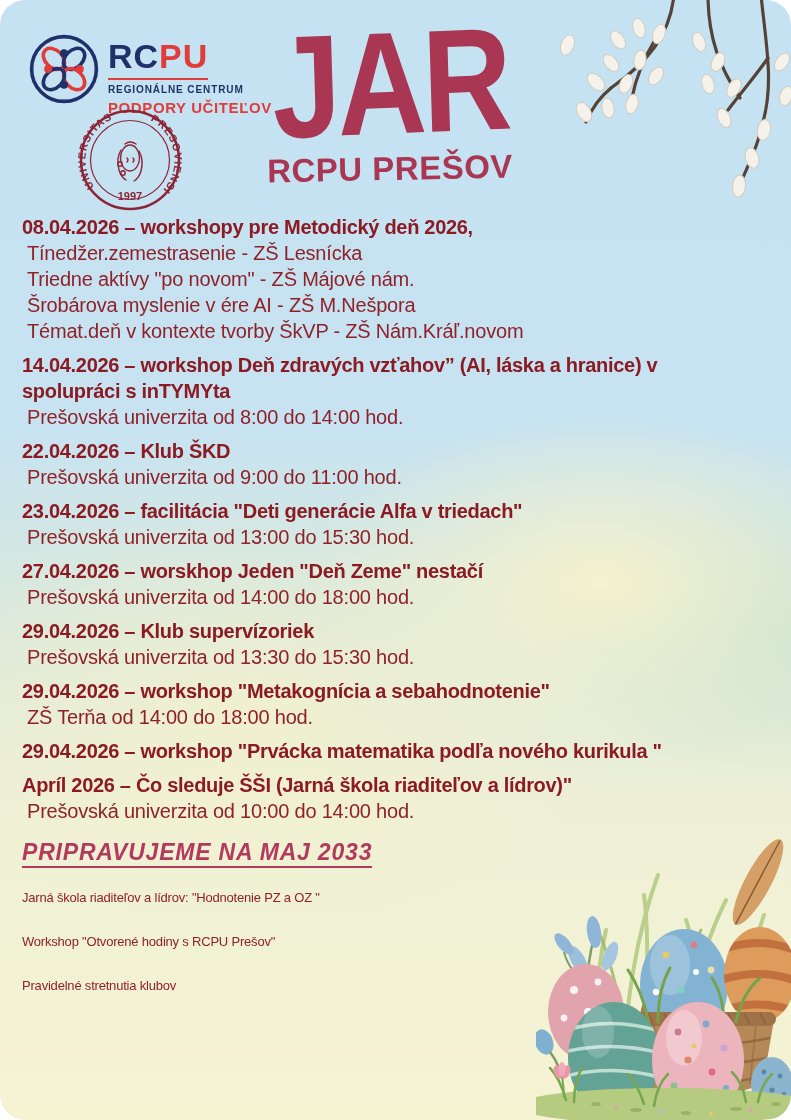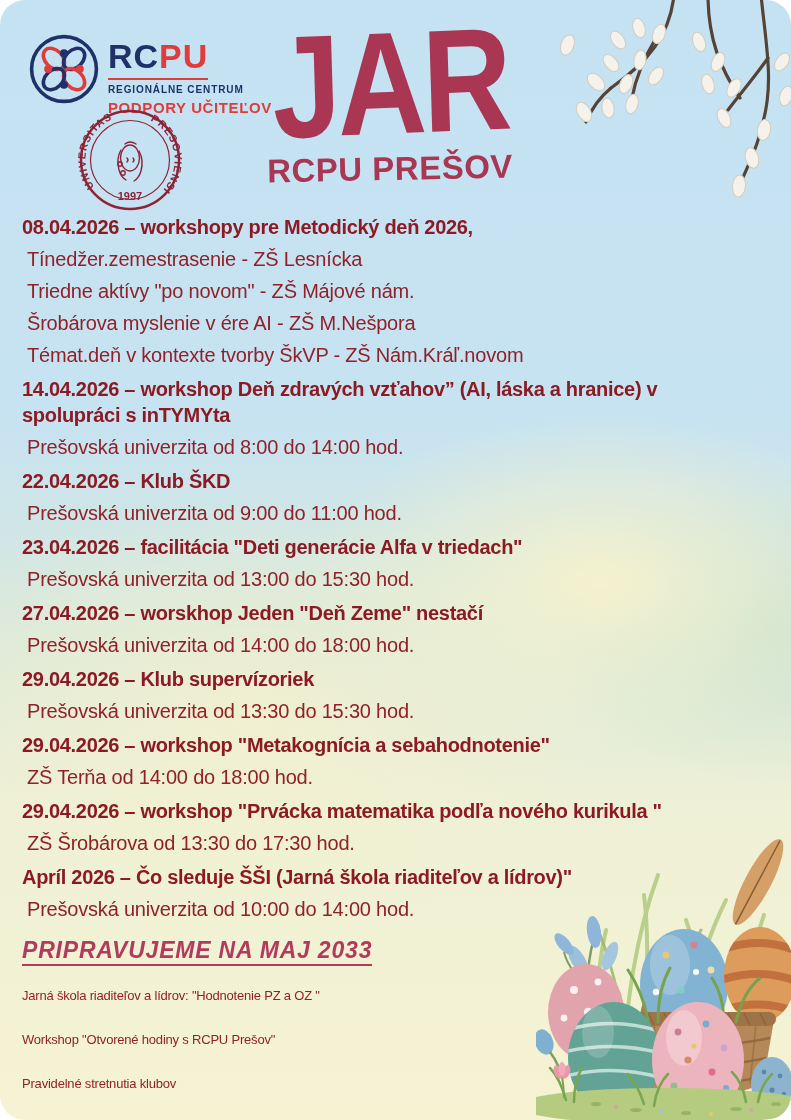--- a/index.html
+++ b/index.html
@@ -24,21 +24,21 @@
   .seal{position:absolute;left:78px;top:108px;}
   .title-block{position:absolute;left:240px;top:18px;width:300px;text-align:center;color:#a93753;}
   .title-main{font-size:130px;font-weight:bold;line-height:1;letter-spacing:-4px;
       transform:scale(0.95,1.12) rotate(-2deg);transform-origin:center;}
   .title-sub{font-size:33px;font-weight:bold;letter-spacing:0.5px;margin-top:2px;transform:rotate(-1.2deg);}
   .willow{position:absolute;right:0;top:0;}
   
   .content{position:absolute;left:22px;top:214px;width:748px;display:flex;flex-direction:column;gap:8px;}
   .event-heading{font-size:20px;font-weight:bold;color:#8b1a23;line-height:26px;letter-spacing:-0.3px;}
   .event-heading.narrow{max-width:668px;}
-  .event-line{font-size:20px;color:#8f2128;line-height:26px;padding-left:5px;letter-spacing:-0.2px;margin-top:6px;}
+  .event-line{font-size:20px;color:#8f2128;line-height:26px;padding-left:5px;letter-spacing:-0.2px;}
   .upcoming-heading{margin-top:5px;font-size:23px;font-weight:bold;font-style:italic;color:#b23a5c;line-height:30px;}
   .upcoming-heading span{border-bottom:2.5px solid #b23a5c;padding-bottom:1px;letter-spacing:0.8px;}
   .upcoming-item{font-size:13px;color:#8f2128;line-height:26px;margin-top:10px;letter-spacing:-0.2px;}
   
   .easter{position:absolute;right:0;bottom:0;}
 </style>
 </head>
 <body>
 
 <div class="page">
@@ -162,21 +162,20 @@
       <div class="event-line">Prešovská univerzita od 13:30 do 15:30 hod.</div>
     </div>
 
     <div class="event">
       <div class="event-heading">29.04.2026 –  workshop "Metakognícia a sebahodnotenie"</div>
       <div class="event-line">ZŠ Terňa od 14:00 do 18:00 hod.</div>
     </div>
 
     <div class="event">
       <div class="event-heading">29.04.2026 –  workshop "Prvácka matematika podľa nového kurikula "</div>
-      <div class="event-line">ZŠ Šrobárova od 13:30 do 17:30 hod.</div>
     </div>
 
     <div class="event">
       <div class="event-heading">Apríl 2026 –  Čo sleduje ŠŠI (Jarná škola riaditeľov a lídrov)"</div>
       <div class="event-line">Prešovská univerzita od 10:00 do 14:00 hod.</div>
     </div>
 
     <div class="upcoming-heading"><span>PRIPRAVUJEME NA MAJ 2033</span></div>
     <div class="upcoming-item">Jarná škola riaditeľov a lídrov: "Hodnotenie PZ a OZ "</div>
     <div class="upcoming-item">Workshop "Otvorené hodiny s RCPU Prešov"</div>

